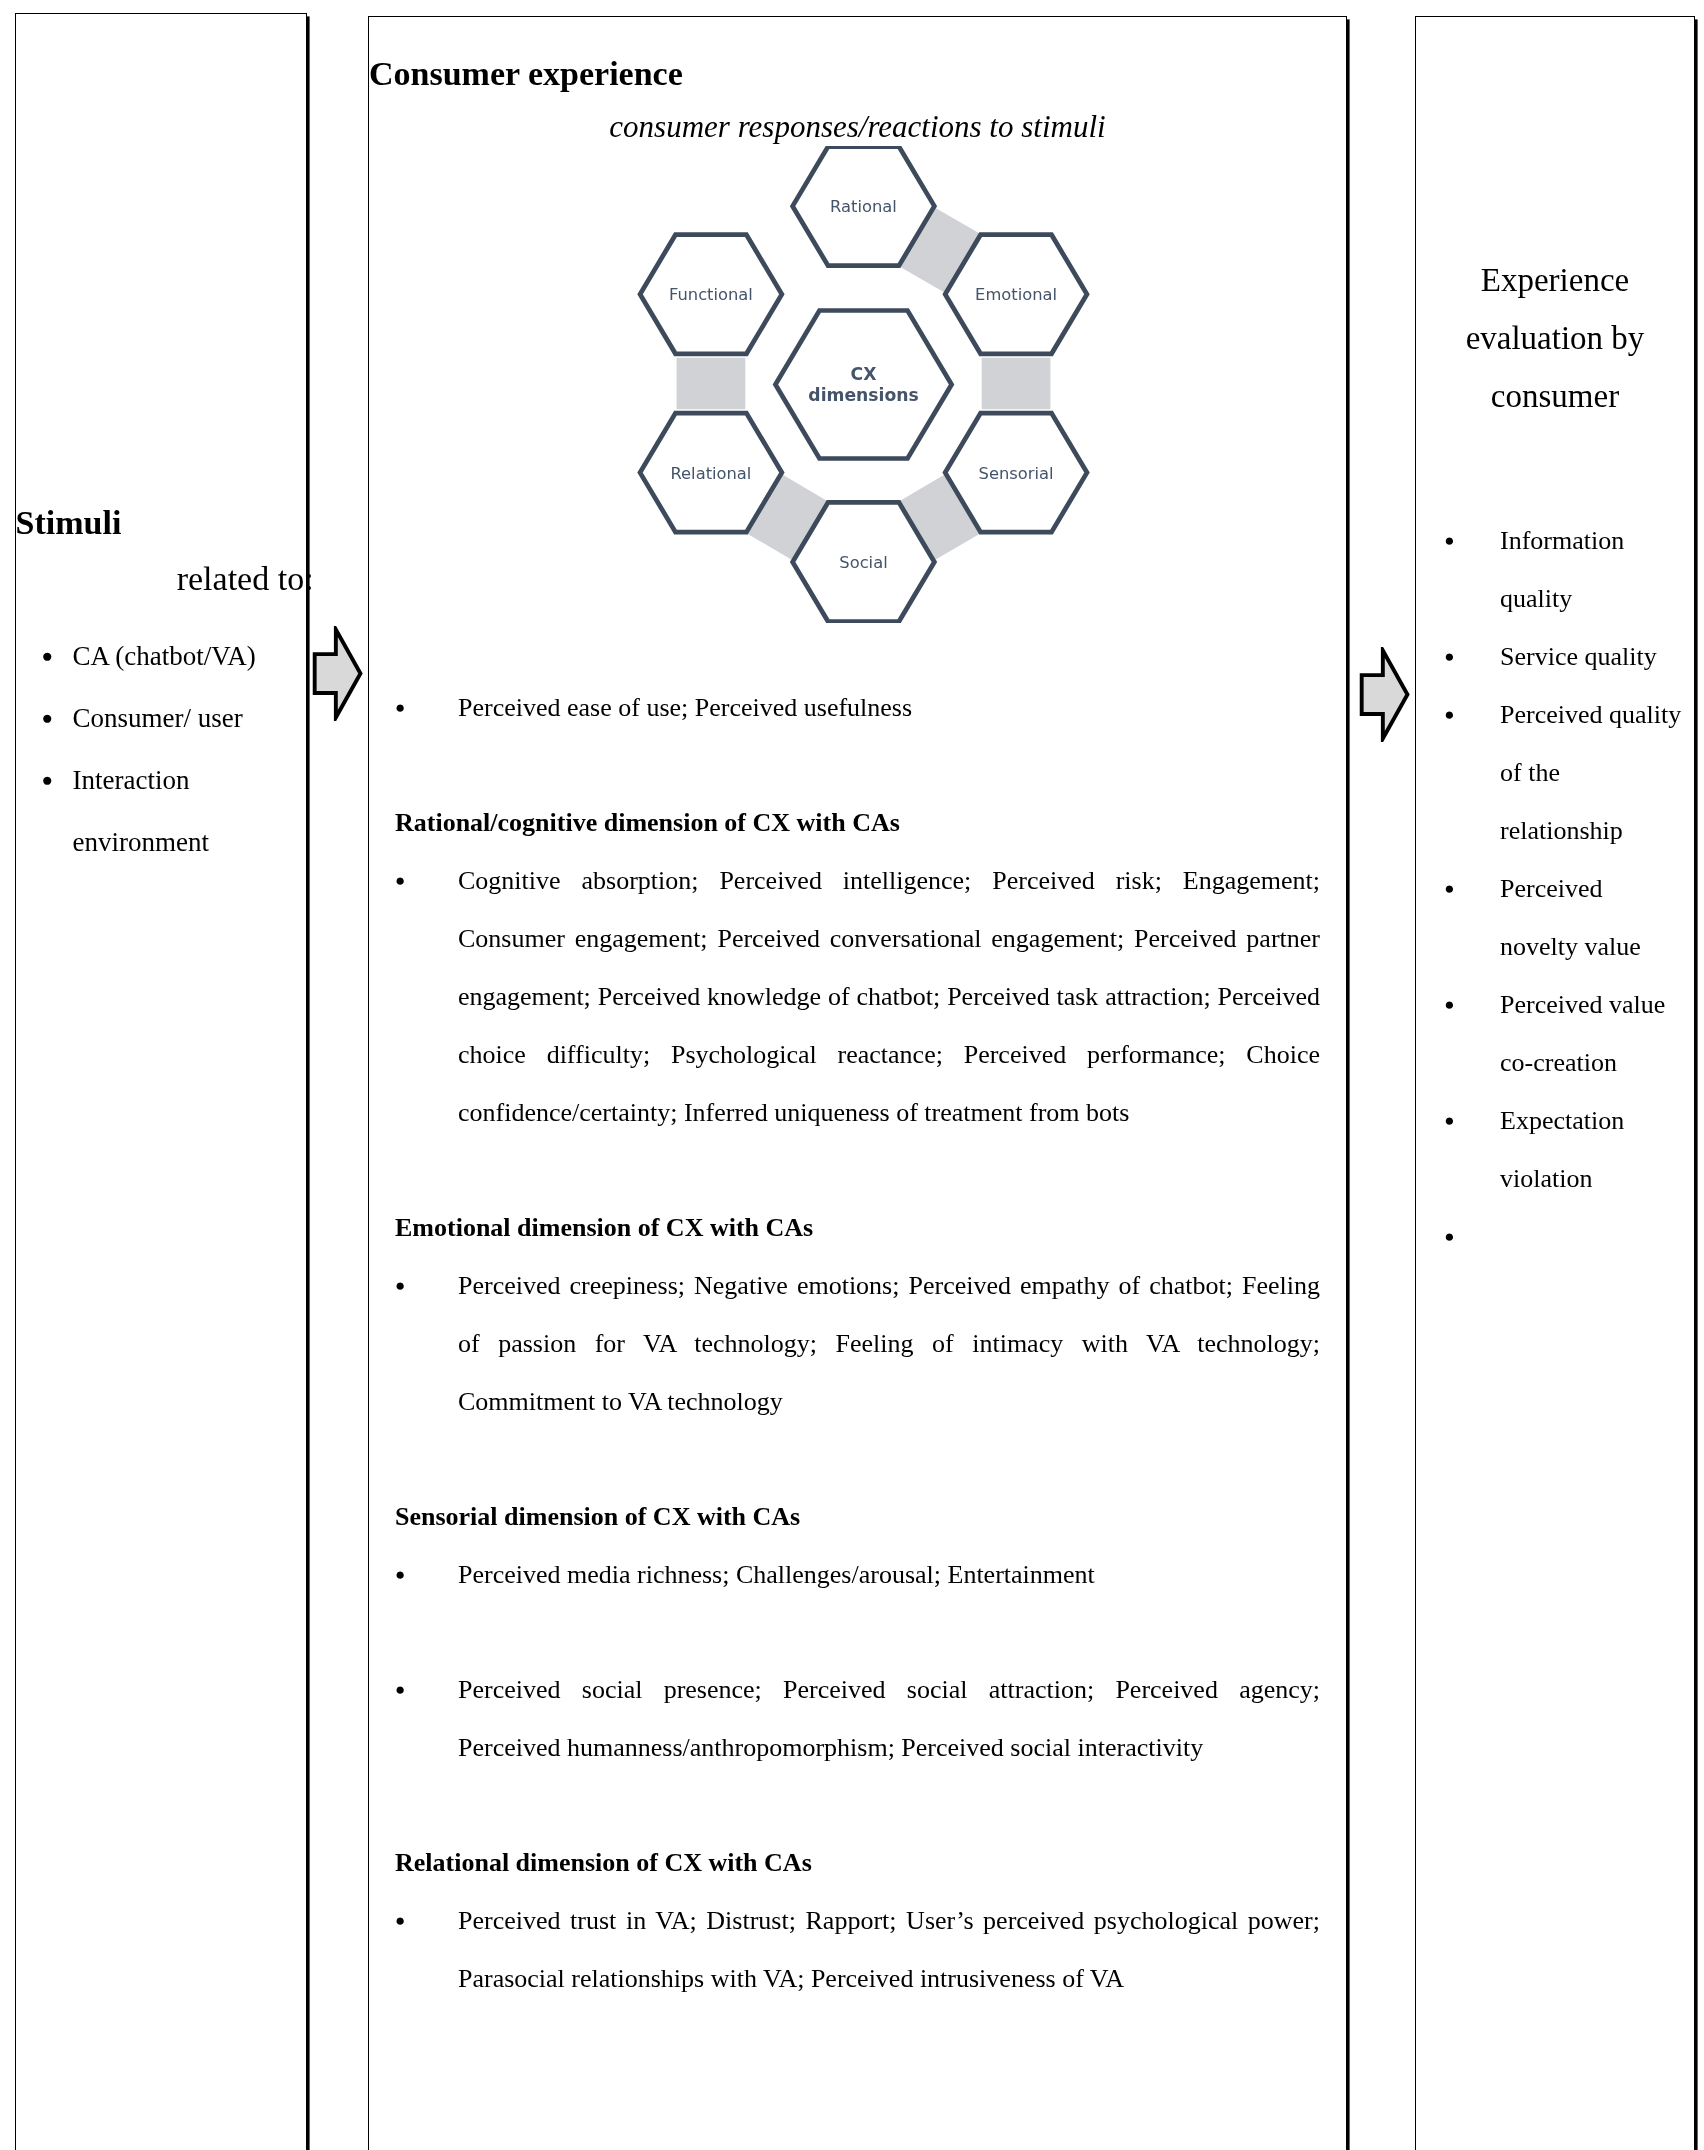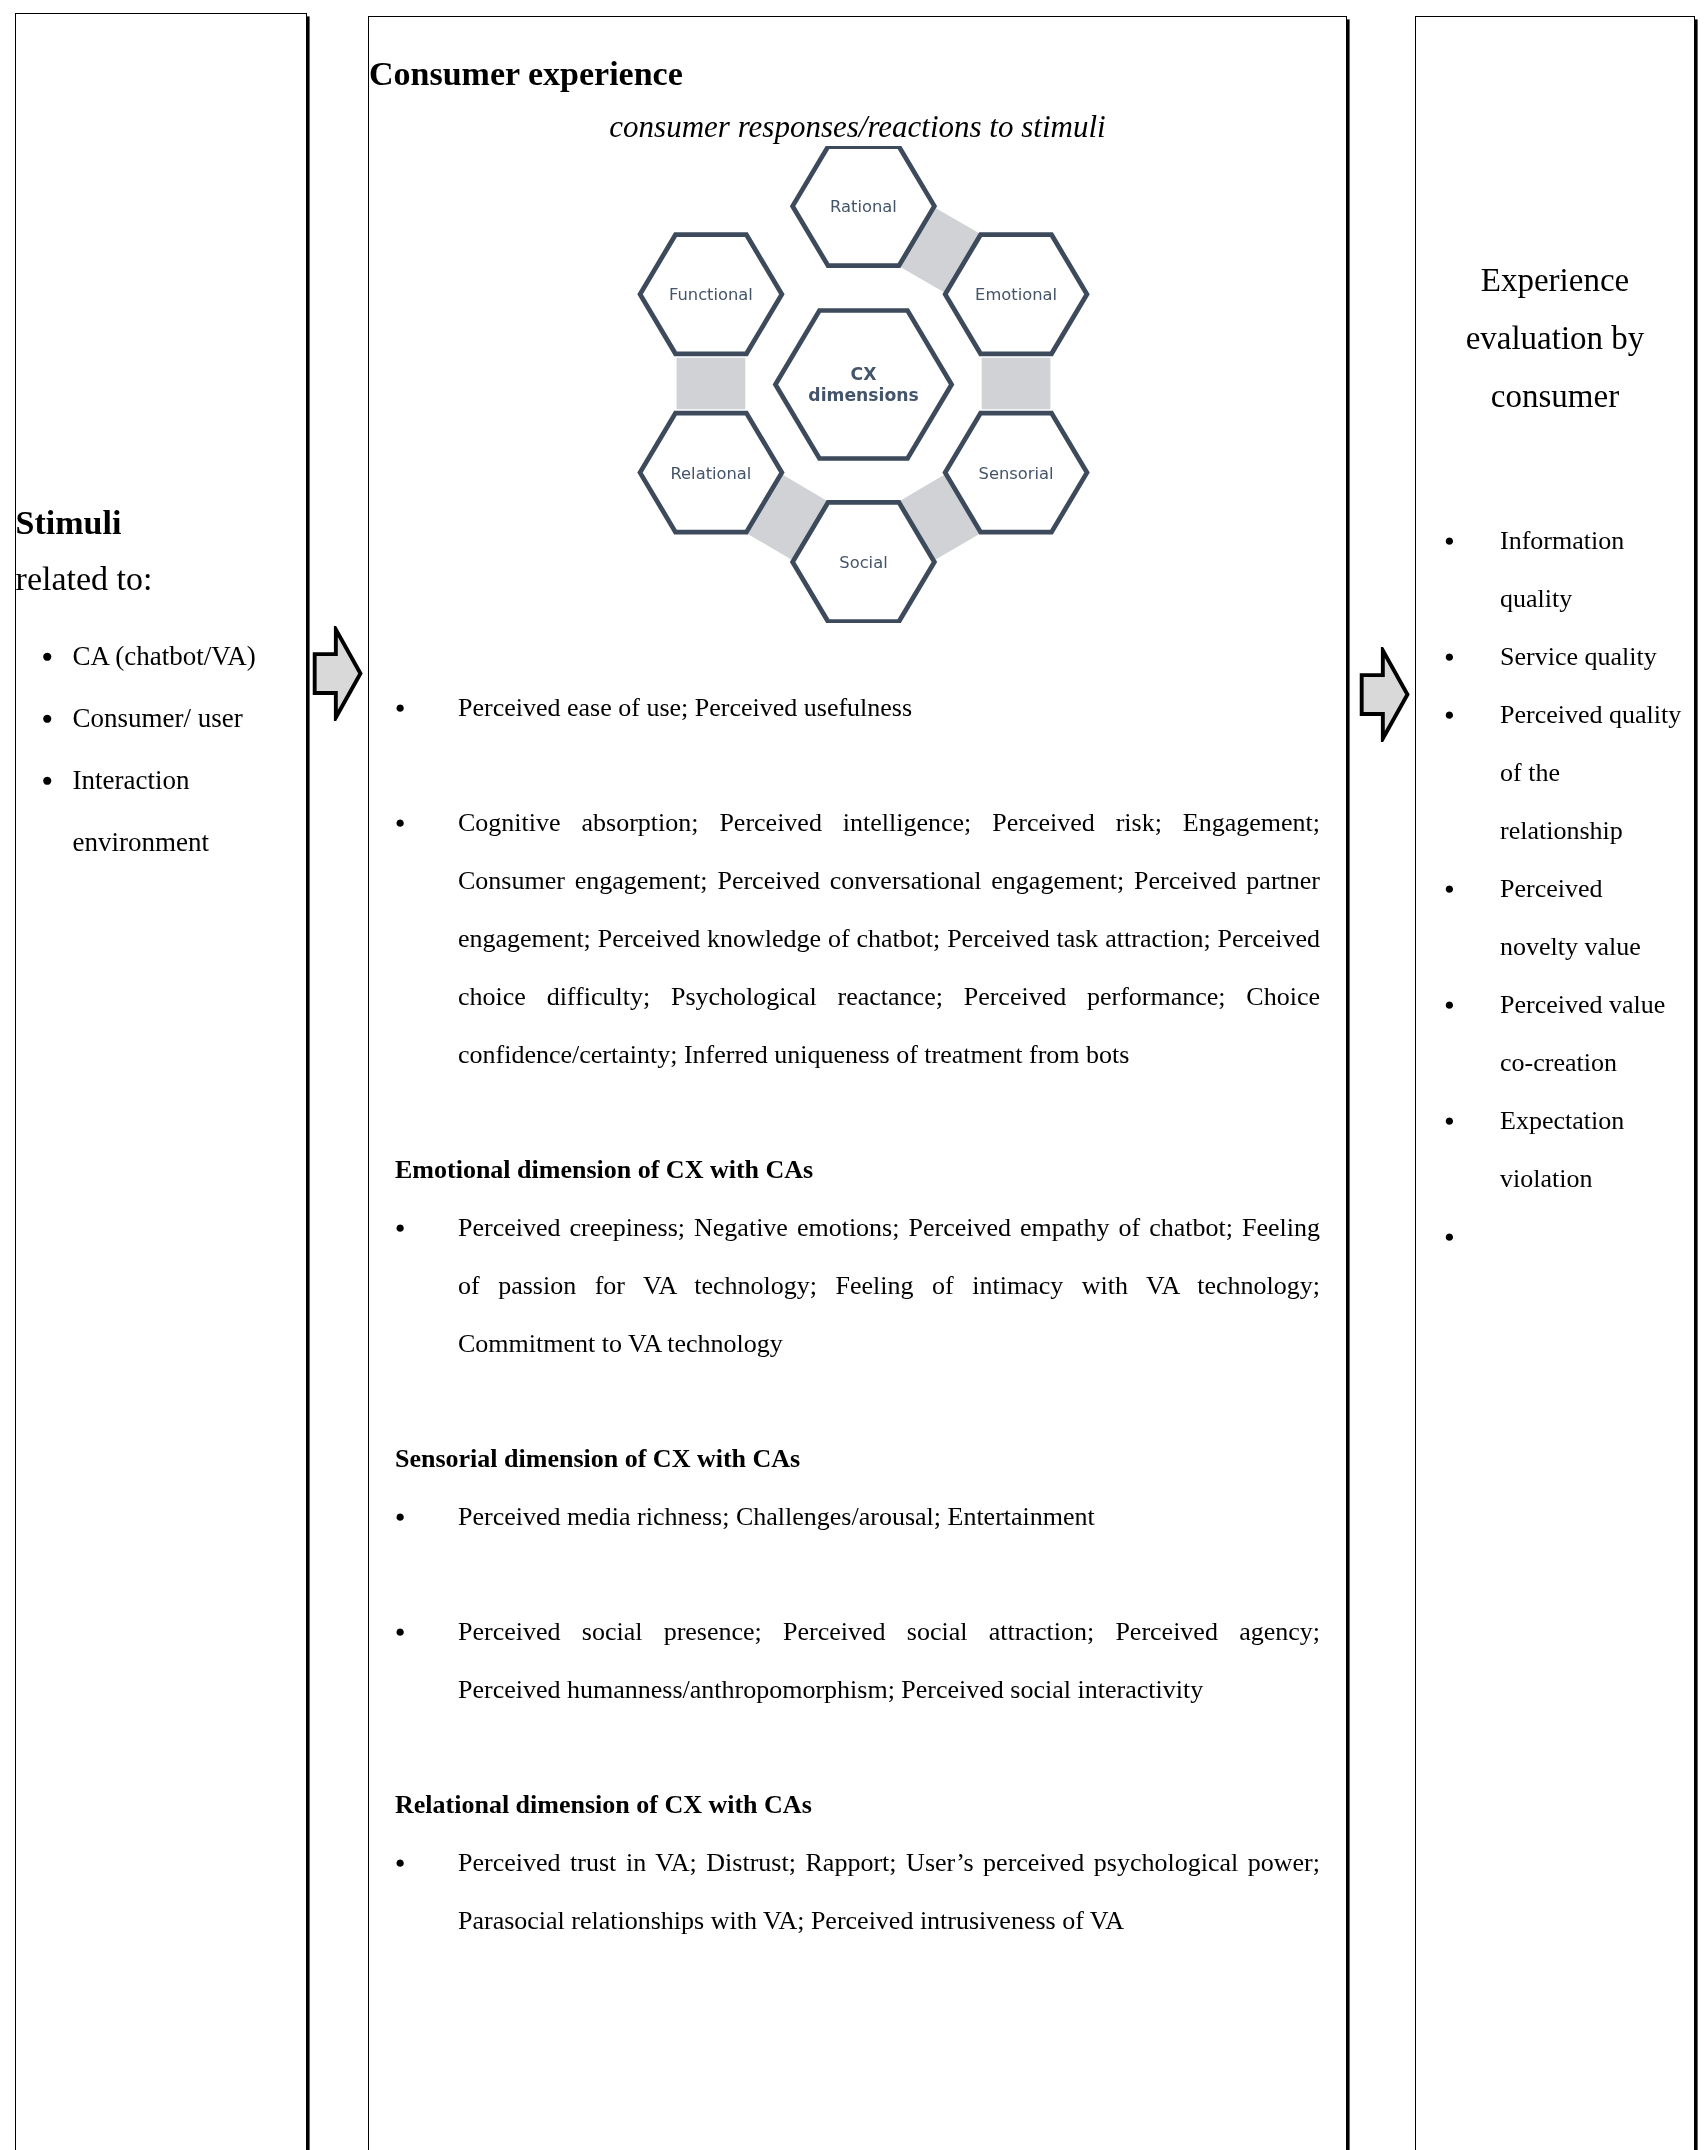--- a/index.html
+++ b/index.html
@@ -7,21 +7,21 @@
          font-family:"Liberation Serif","DejaVu Serif",serif; color:#000; }
   .box { position:absolute; background:#fff; border:1.3px solid #000;
          box-shadow:2.6px 3.4px 0 #000; box-sizing:border-box; }
   #left-box  { left:14.6px;  top:13px; width:292px;  height:2280px; }
   #mid-box   { left:368px; top:15.5px; width:979px; height:2278px; }
   #right-box { left:1415px; top:15.5px; width:1142px; }
   #right-box { width:280px; height:2280px; }
 
   .stim-title { position:absolute; left:0; width:100%; top:490px; 
                 font-weight:bold; font-size:34px; }
-  .stim-sub { position:absolute; left:0; width:100%; top:546px; text-align:left;
+  .stim-sub { position:absolute; left:8px; width:100%; top:546px; text-align:right;
               font-size:34px; }
   ul.blist { list-style:none; margin:0; padding:0; position:absolute; }
   ul.blist li { position:relative; padding-left:31px; }
   ul.blist li .dot { position:absolute; left:0; top:0; }
   #stim-list { left:26px; top:611px; width:258px; font-size:27px; line-height:62px; }
   #stim-list li { padding-left:31px; }
   #stim-list li .dot { left:0; font-size:19px; }
 
   .arrow { position:absolute; width:52px; height:95px; }
   #arrow-left  { left:312px; top:626px; }
@@ -114,20 +114,21 @@
   </svg>
 
   <div class="sections" id="sections">
       <div class="sec">
         <ul class="sec-list">
           <li><span class="dot">●</span><span>Perceived ease of use; Perceived usefulness</span></li>
         </ul>
       </div>
       <div class="sec-gap"></div>
       <div class="sec">
+        <div class="sec-title">Rational/cognitive dimension of CX with CAs</div>
         <ul class="sec-list">
           <li><span class="dot">●</span><span>Cognitive absorption; Perceived intelligence; Perceived risk; Engagement; Consumer engagement; Perceived conversational engagement; Perceived partner engagement; Perceived knowledge of chatbot; Perceived task attraction; Perceived choice difficulty; Psychological reactance; Perceived performance; Choice confidence/certainty; Inferred uniqueness of treatment from bots</span></li>
         </ul>
       </div>
       <div class="sec-gap"></div>
       <div class="sec">
         <div class="sec-title">Emotional dimension of CX with CAs</div>
         <ul class="sec-list">
           <li><span class="dot">●</span><span>Perceived creepiness; Negative emotions; Perceived empathy of chatbot; Feeling of passion for VA technology; Feeling of intimacy with VA technology; Commitment to VA technology</span></li>
         </ul>

